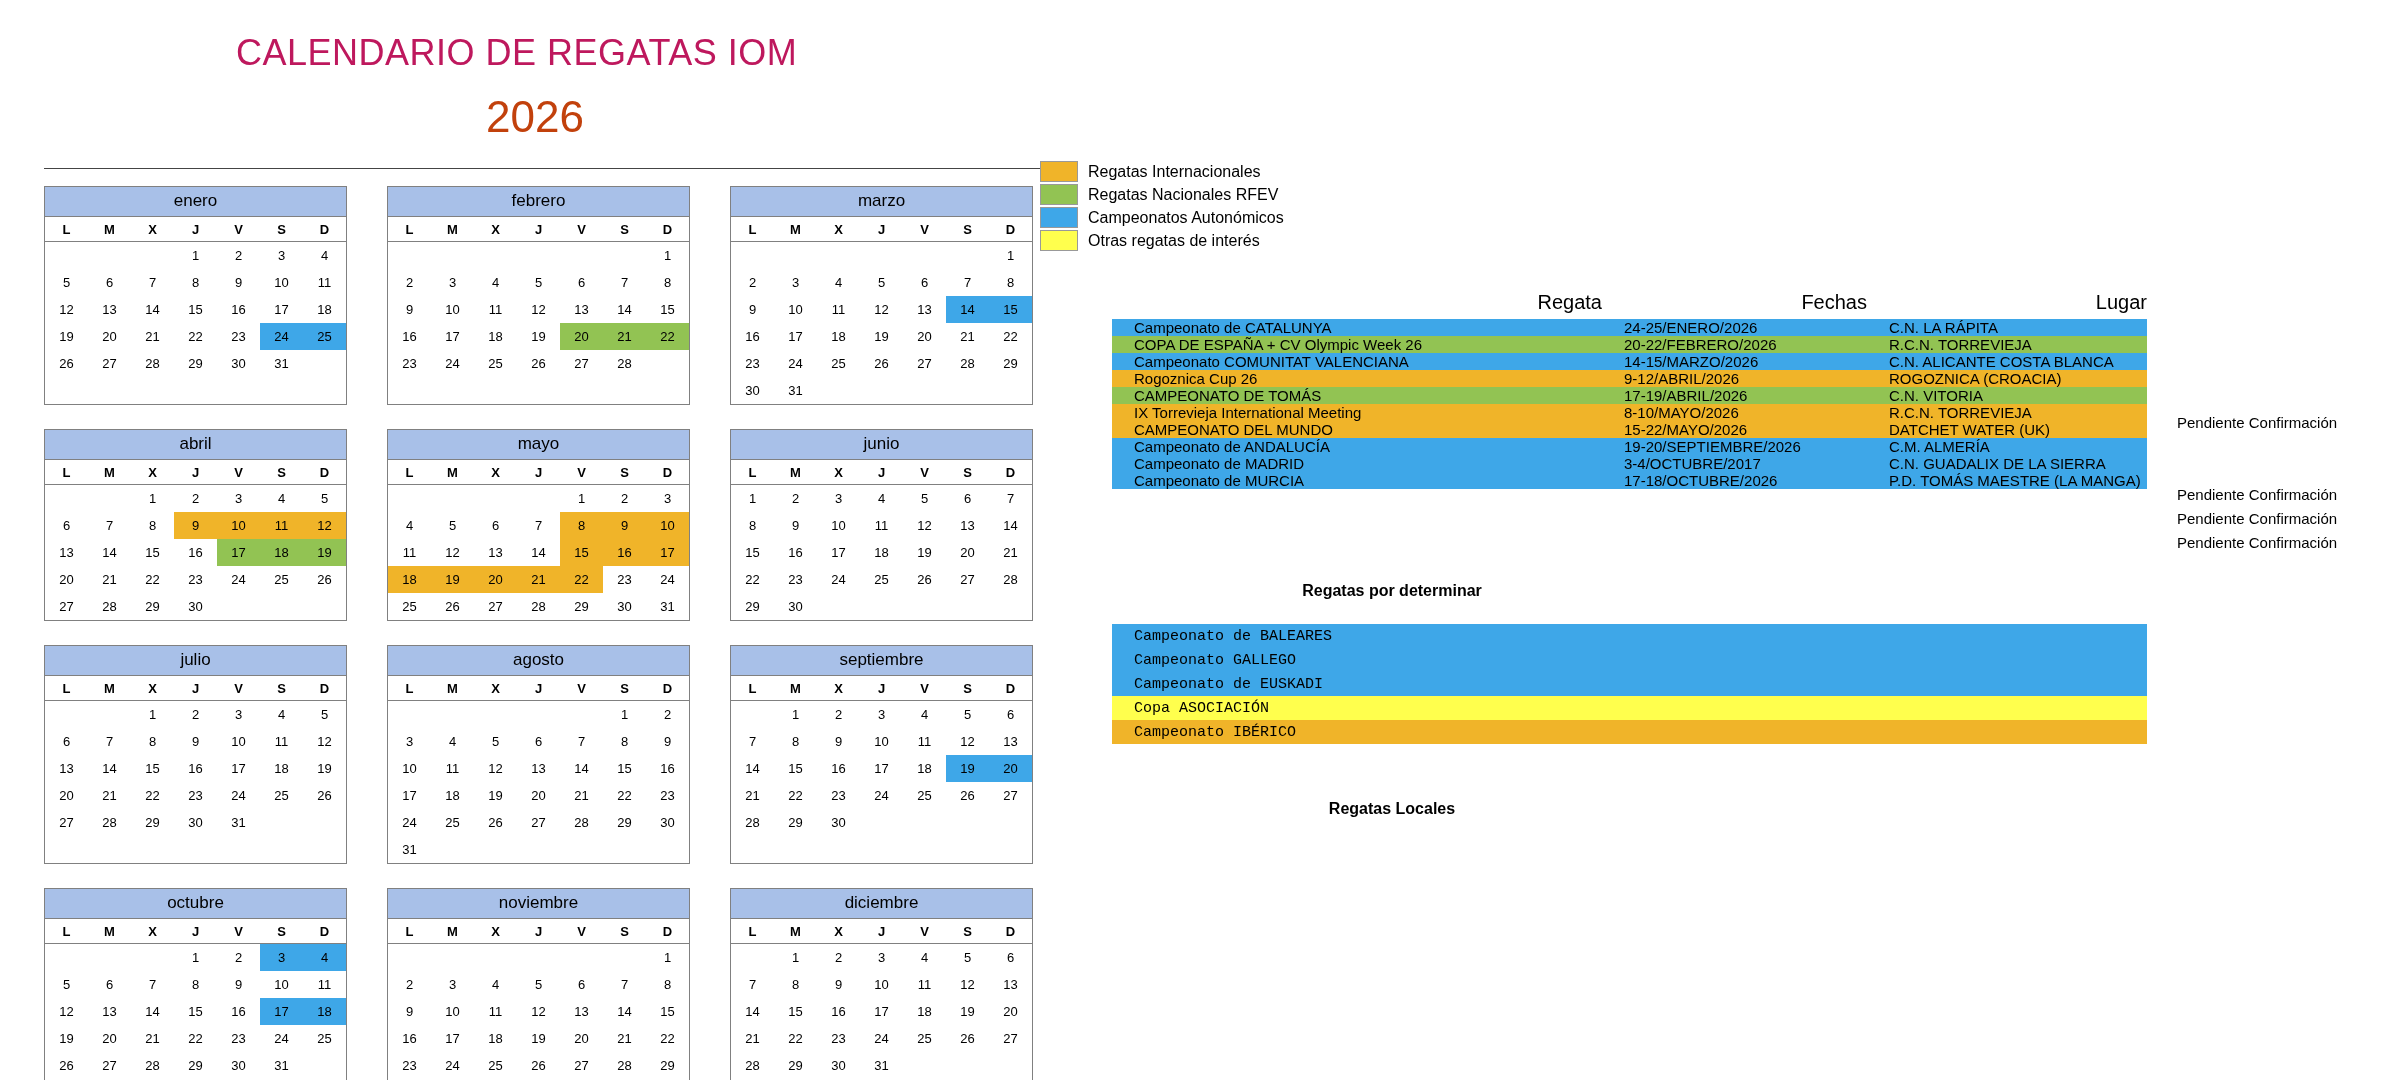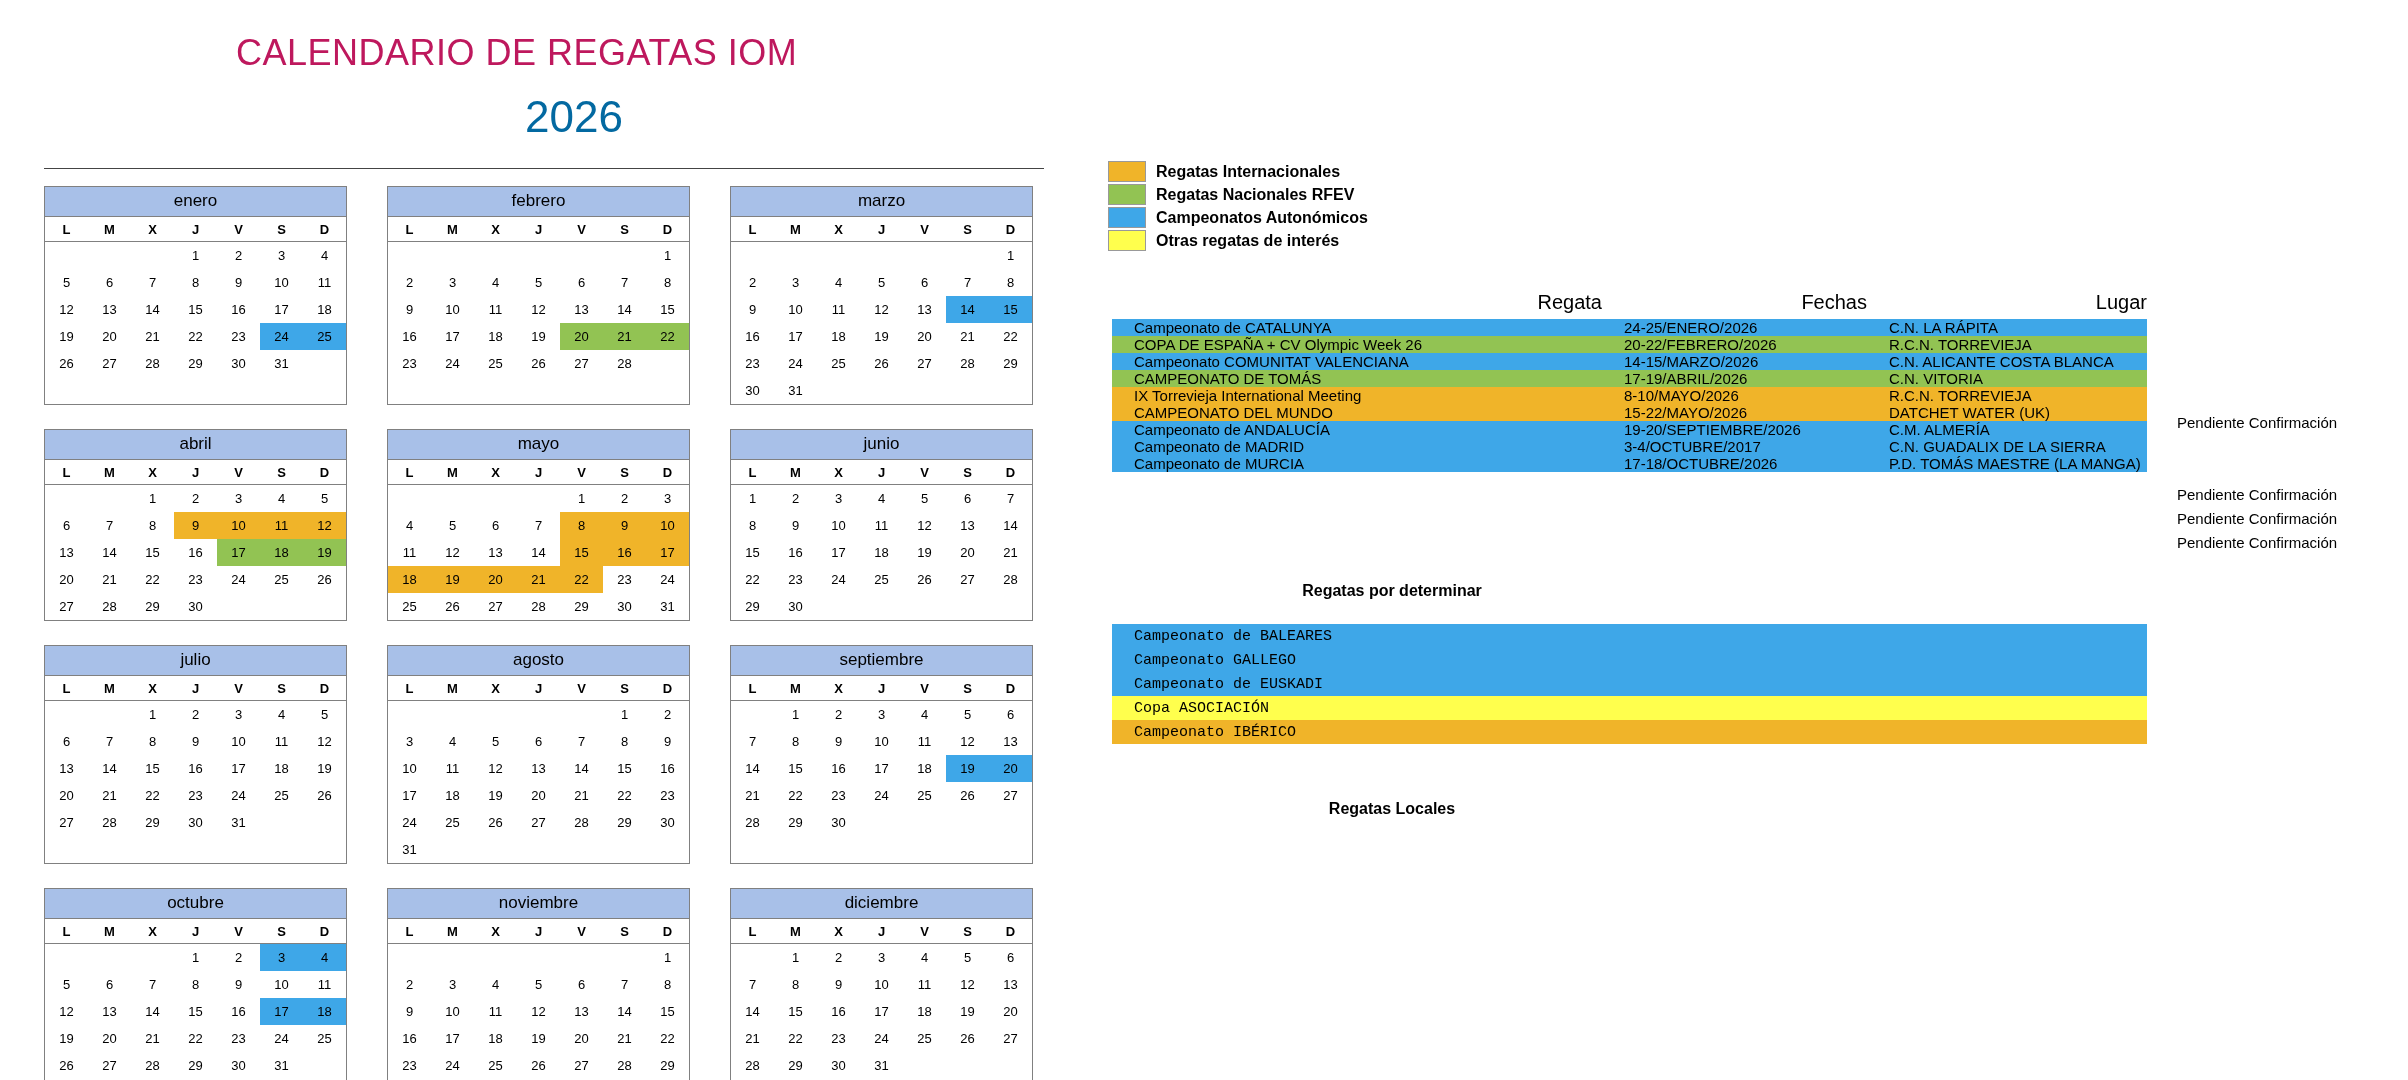--- a/index.html
+++ b/index.html
@@ -9,21 +9,21 @@
     font-family:"Liberation Sans", sans-serif;
     position:relative;
     overflow:hidden;
   }
   .title{
     position:absolute;left:236px;top:32px;
     font-size:36px;color:#be185d;letter-spacing:.5px;
   }
   .year{
     position:absolute;left:486px;top:92px;
-    font-size:44px;color:#0369a1;margin-left:39px;
+    font-size:44px;color:#c2410c;
   }
   .hrule{
     position:absolute;left:44px;top:168px;width:1000px;height:1px;background:#444;
   }
 
   
   #calendars{position:absolute;left:44px;top:186px;width:1010px;}
   .cal-row{display:flex;gap:40px;margin-bottom:24px;}
   .cal{
     width:303px;
@@ -50,21 +50,21 @@
     font-size:13px;text-align:center;height:25px;color:#000;
   }
   td.sun,th.sun{color:#d04a3a;}
   td.hol{color:#d04a3a;}
   td.f-blue{background:#3ea7e8;}
   td.f-green{background:#92c353;}
   td.f-orange{background:#f0b429;}
   td.empty{color:transparent;}
 
   
-  #legend{position:absolute;left:1108px;top:160px;font-weight:bold;}
+  #legend{position:absolute;left:1040px;top:160px;}
   .legend-row{display:flex;align-items:center;height:23px;}
   .swatch{width:38px;height:21px;border:1px solid #999;box-sizing:border-box;margin-right:10px;}
   .legend-label{font-size:16px;color:#000;}
 
   
   #events{position:absolute;left:1112px;top:288px;width:1180px;}
   table.ev{border-collapse:collapse;width:1035px;table-layout:fixed;}
   table.ev th{
     font-size:20px;font-weight:normal;color:#000;padding:3px 0 5px;text-align:right;
   }
@@ -903,20 +903,25 @@
         <tr class="r-green">
           <td>COPA DE ESPAÑA + CV Olympic Week 26</td>
           <td>20-22/FEBRERO/2026</td>
           <td>R.C.N. TORREVIEJA</td>
         </tr>
         <tr class="r-blue">
           <td>Campeonato COMUNITAT VALENCIANA</td>
           <td>14-15/MARZO/2026</td>
           <td>C.N. ALICANTE COSTA BLANCA</td>
         </tr>
+        <tr class="r-orange">
+          <td>Rogoznica Cup 26</td>
+          <td>9-12/ABRIL/2026</td>
+          <td>ROGOZNICA (CROACIA)</td>
+        </tr>
         <tr class="r-green">
           <td>CAMPEONATO DE TOMÁS</td>
           <td>17-19/ABRIL/2026</td>
           <td>C.N. VITORIA</td>
         </tr>
         <tr class="r-orange">
           <td>IX Torrevieja International Meeting</td>
           <td>8-10/MAYO/2026</td>
           <td>R.C.N. TORREVIEJA</td>
         </tr>

